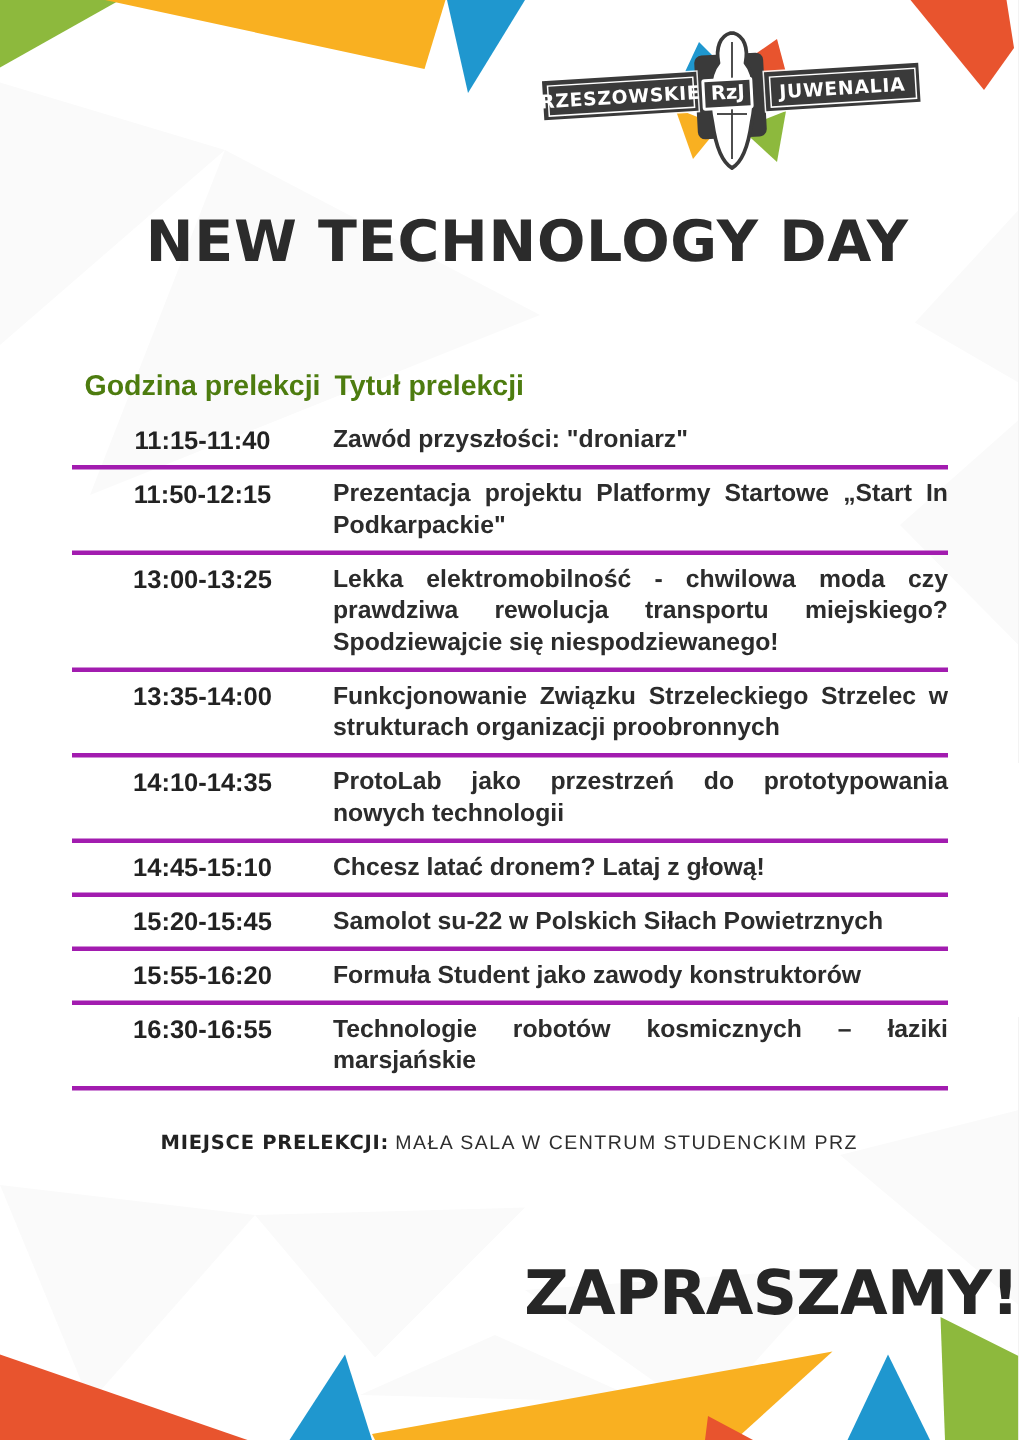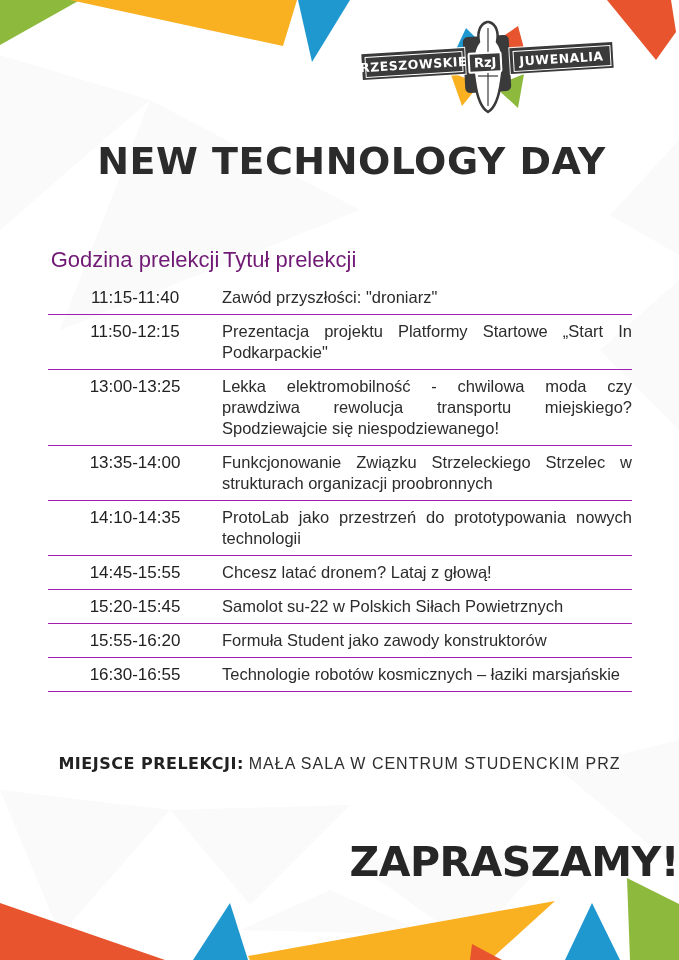--- a/index.html
+++ b/index.html
@@ -46,38 +46,38 @@
   }
   .subtitle{
     position:absolute;top:177px;left:0;width:100%;text-align:center;
     font-weight:normal;font-size:27px;letter-spacing:3.5px;color:#2e2e2e;margin:0;
   }
 
   
   .schedule{position:absolute;left:48px;top:247px;width:584px;}
   .thead{
     display:grid;grid-template-columns:174px 1fr;
-    font-weight:normal;font-size:22px;margin-bottom:8px;color:#701a75;
+    font-weight:bold;font-size:19px;margin-bottom:8px;color:#4d7c0f;
   }
   .thead .c-time{text-align:center;}
   .thead .c-title{text-align:left;padding-left:1px;}
   .row{
     display:grid;grid-template-columns:174px 1fr;
-    padding:6px 0;border-bottom:1px solid #a21caf;align-items:start;
+    padding:6px 0;border-bottom:3px solid #a21caf;align-items:start;font-weight:bold;
   }
   .row .time{text-align:center;font-size:17px;line-height:21px;color:#222;}
   .row .lecture{
     font-size:16.5px;line-height:21px;color:#2c2c2c;
     text-align:justify;text-align-last:left;hyphens:auto;
   }
 
   
   .venue{
     position:absolute;top:754px;left:0;width:100%;text-align:center;
-    font-size:16px;letter-spacing:.5px;color:#2e2e2e;white-space:nowrap;
+    font-size:13px;letter-spacing:.5px;color:#2e2e2e;white-space:nowrap;
   }
   .venue .label{font-family:"DejaVu Sans",sans-serif;font-weight:bold;color:#222;}
   .venue .value{letter-spacing:1px;}
   .closing{
     position:absolute;top:838px;left:0;width:100%;text-align:right;
     font-family:"DejaVu Sans",sans-serif;font-weight:bold;font-size:41px;
     letter-spacing:-.5px;color:#262626;
   }
 </style>
 </head>
@@ -156,21 +156,21 @@
     </div>
         <div class="row">
       <div class="time">13:35-14:00</div>
       <div class="lecture">Funkcjonowanie Związku Strzeleckiego Strzelec w strukturach organizacji proobronnych</div>
     </div>
         <div class="row">
       <div class="time">14:10-14:35</div>
       <div class="lecture">ProtoLab jako przestrzeń do prototypowania nowych technologii</div>
     </div>
         <div class="row">
-      <div class="time">14:45-15:55</div>
+      <div class="time">14:45-15:10</div>
       <div class="lecture">Chcesz latać dronem? Lataj z głową!</div>
     </div>
         <div class="row">
       <div class="time">15:20-15:45</div>
       <div class="lecture">Samolot su-22 w Polskich Siłach Powietrznych</div>
     </div>
         <div class="row">
       <div class="time">15:55-16:20</div>
       <div class="lecture">Formuła Student jako zawody konstruktorów</div>
     </div>

